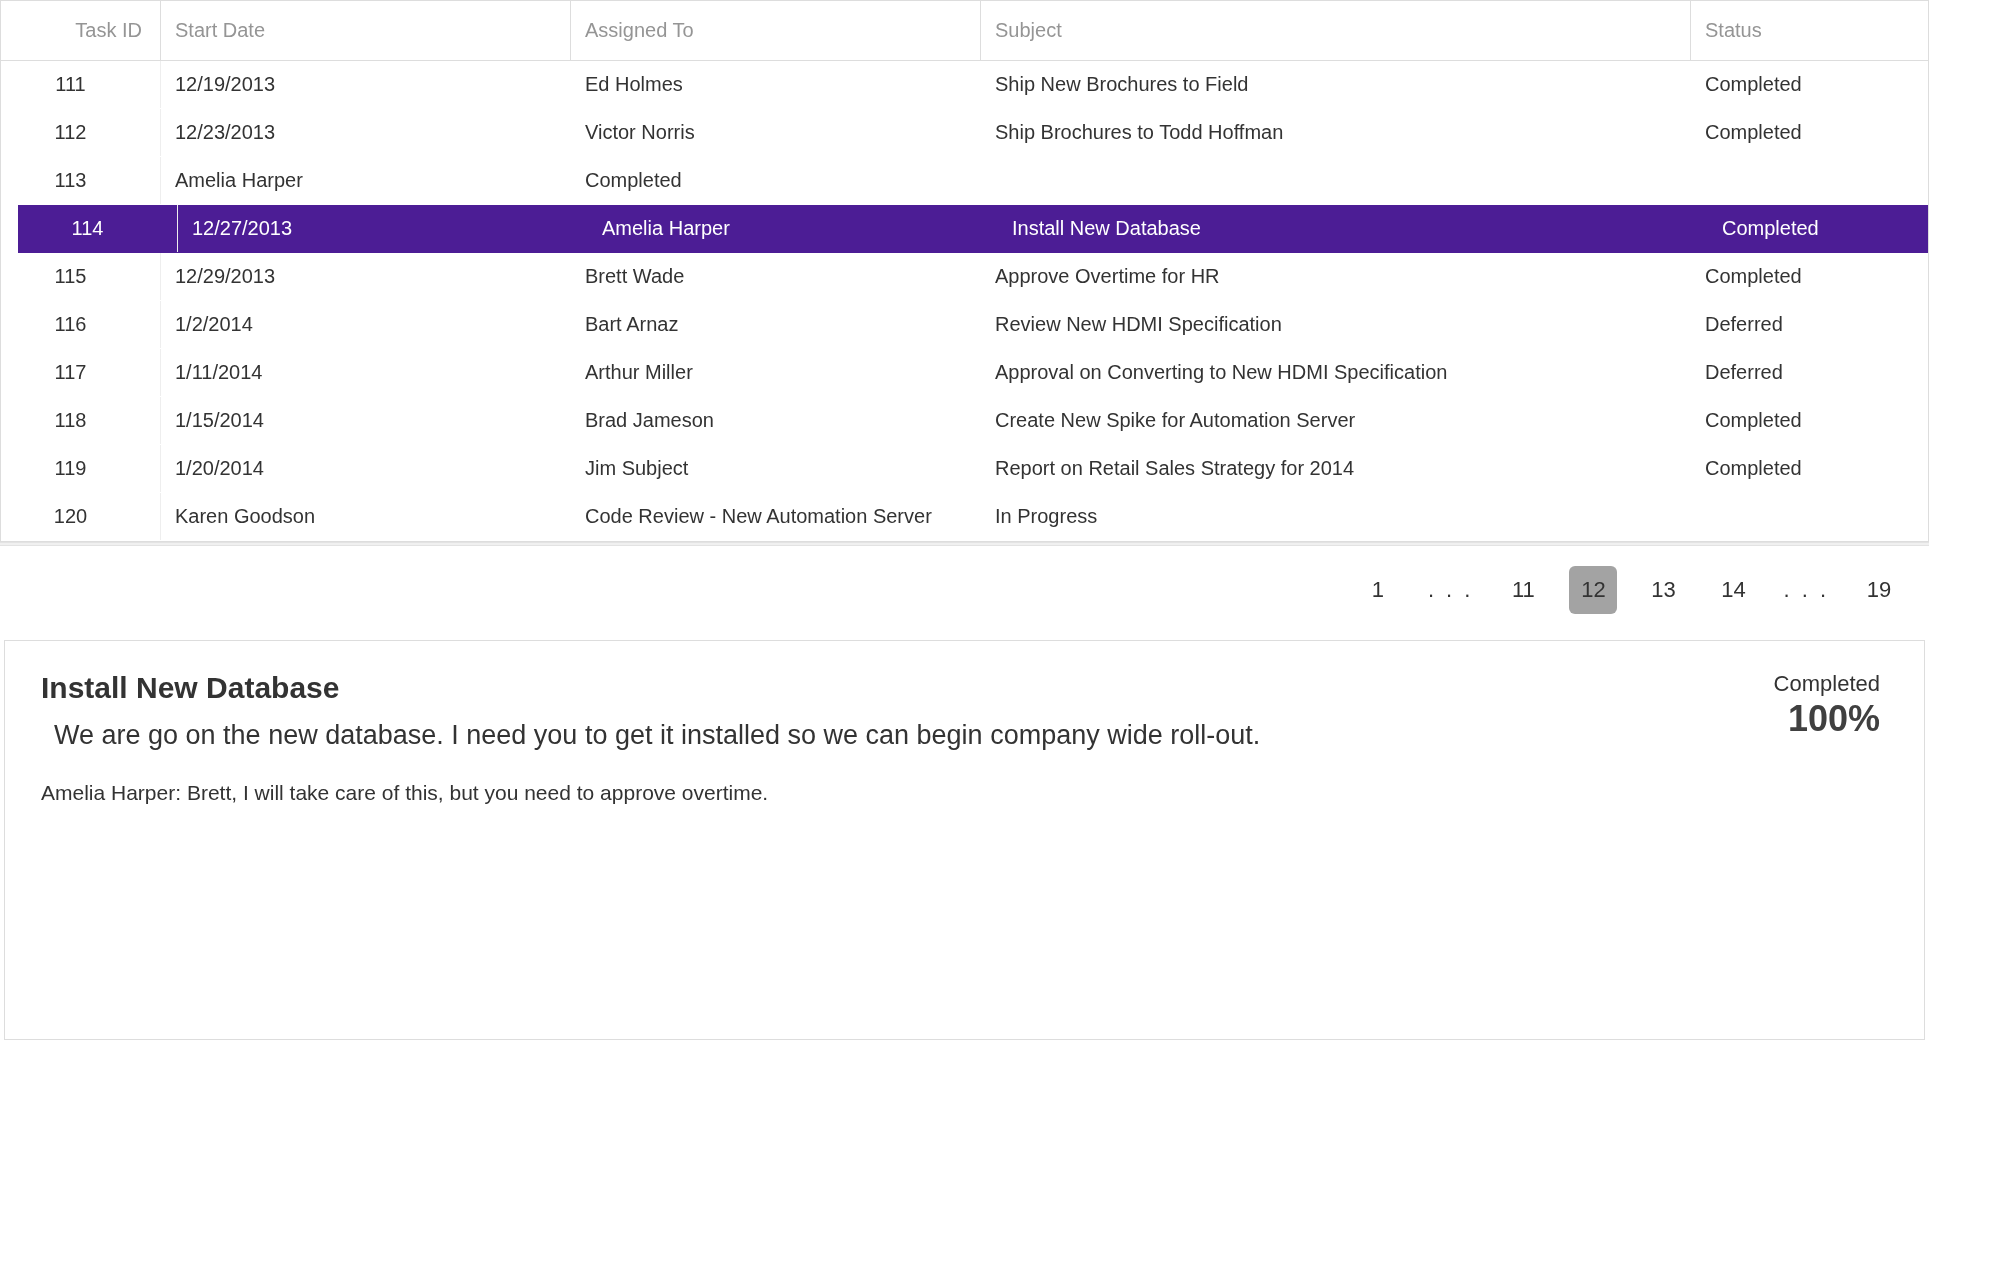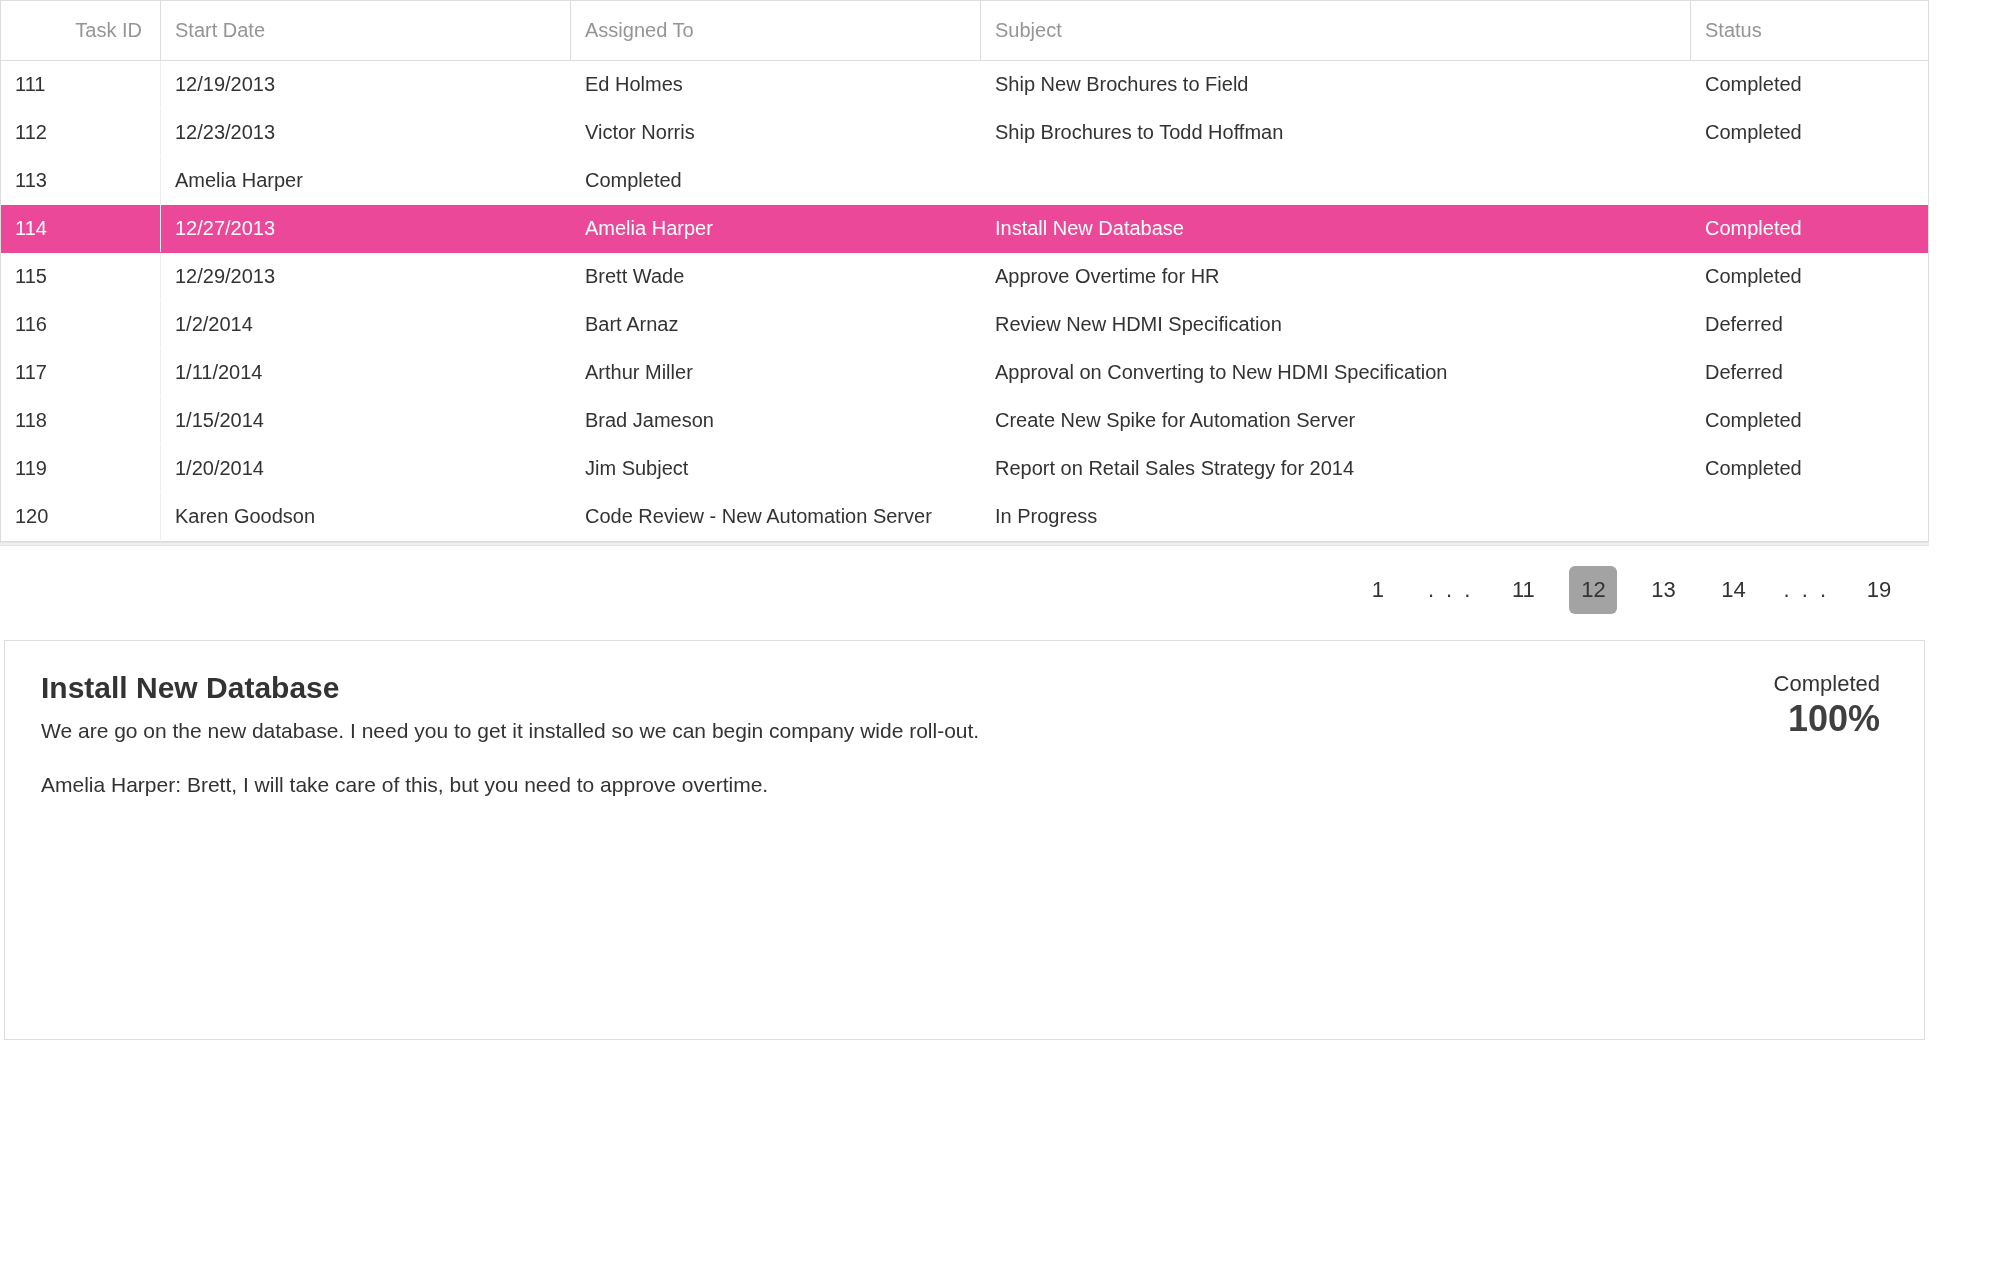--- a/index.html
+++ b/index.html
@@ -37,22 +37,22 @@
 
   .rows-container{} 
   .row { border-bottom: 1px solid transparent; }
   .cell {
     padding: 12px 14px;
     color: #333;
     white-space: nowrap;
     overflow: hidden;
     text-overflow: ellipsis;
   }
-  .cell.id  { text-align: left; padding-right: 34px;}
-  .row.selected { background:#ec4899; }
+  .cell.id  { text-align: center; padding-right: 34px;}
+  .row.selected { background:#4c1d95;margin-left:17px; }
   .row.selected .cell { color:#fff; }
 
   
   .row .cell:first-child { border-right: 1px solid #eee; }
   .hdr-cell:first-child  { text-align: right; padding-right: 18px;}
 
   
   .divider {
     height: 4px;
     background: #f0f0f0;
@@ -99,22 +99,22 @@
     padding: 30px 36px;
     position: relative;
   }
   .detail h2 {
     margin: 0 0 12px 0;
     font-size: 30px;
     font-weight: 700;
     color: #333;
   }
   .detail p {
-    margin: 0 0 28px 0;
-    font-size: 21px;
+    margin: 0 0 28px 13px;
+    font-size: 27px;
     color: #333;
     line-height: 1.35;
   }
   .detail .comment {
     font-size: 21px;
     color: #333;
     margin-top: 12px;
   }
   .progress-box {
     position: absolute;

